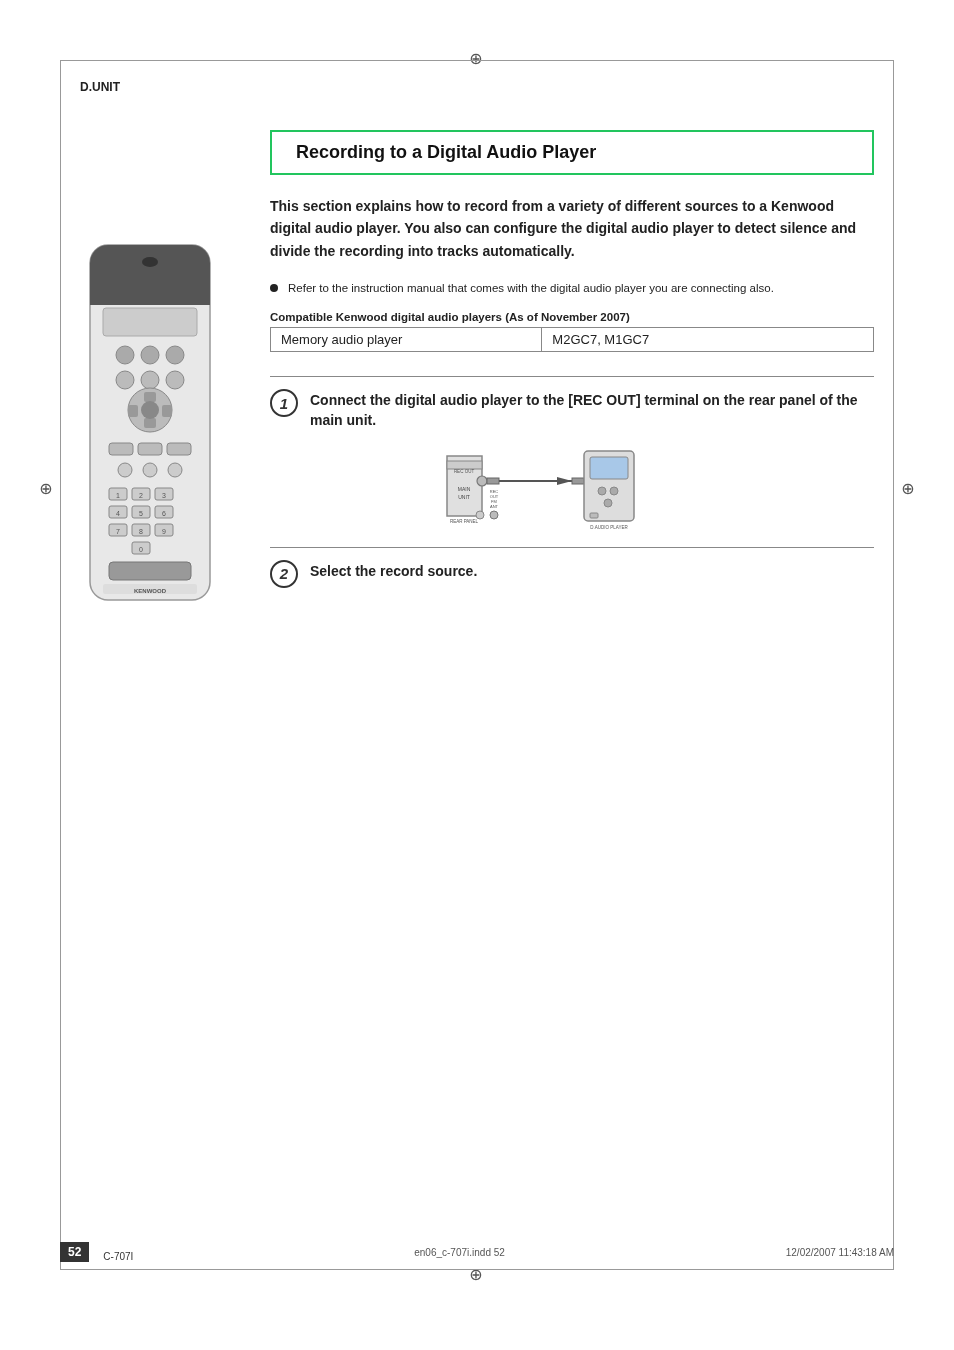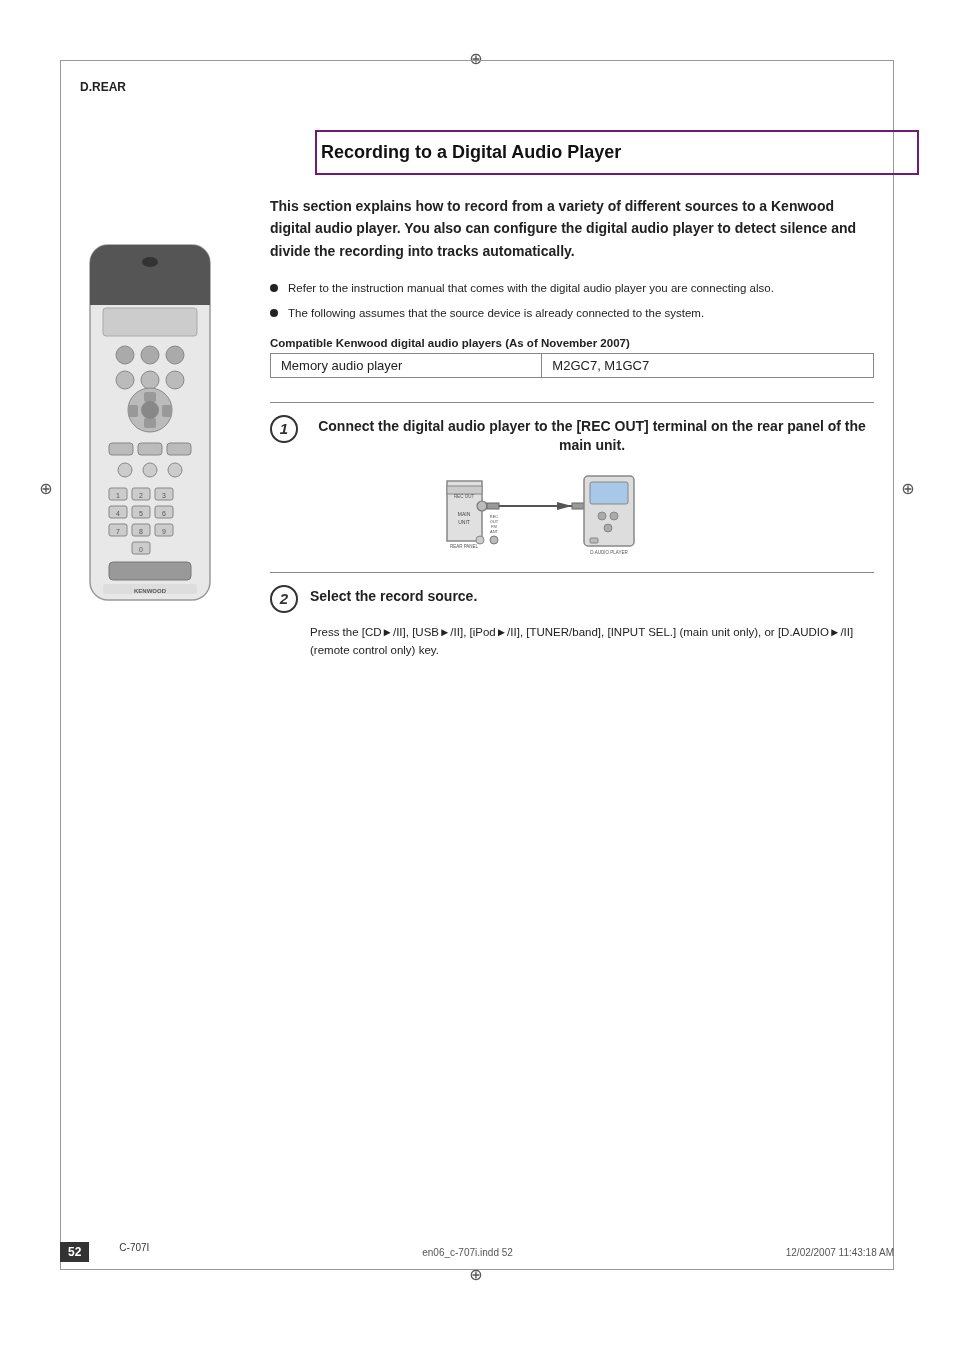--- a/index.html
+++ b/index.html
@@ -65,26 +65,25 @@
     .main-content {
       position: absolute;
       top: 130px;
       left: 270px;
       right: 80px;
       bottom: 130px;
     }
 
     
     .title-box {
-      border: 2px solid #701a75;
-      padding: 10px 4px;
+      border: 2px solid #22c55e;
+      padding: 10px 24px;
       margin-bottom: 20px;
       display: inline-block;
       width: 100%;
-      margin-left: 45px;
     }
     .title-box h1 {
       font-size: 18px;
       font-weight: bold;
       color: #111;
     }
 
     
     .intro-text {
       font-size: 14px;
@@ -158,21 +157,20 @@
       color: #333;
       margin-right: 12px;
       flex-shrink: 0;
       font-style: italic;
     }
     .step-title {
       font-size: 14px;
       font-weight: bold;
       line-height: 1.4;
       padding-top: 2px;
-      text-align: center;
     }
 
     
     .step1-diagram {
       display: flex;
       justify-content: center;
       margin: 10px 0 16px 40px;
     }
 
     
@@ -220,38 +218,38 @@
     .footer-filename {
       font-size: 10px;
       color: #555;
     }
     .footer-date {
       font-size: 10px;
       color: #555;
     }
     .footer-left {
       display: flex;
-      align-items: flex-start;
-      gap: 22px;
+      align-items: flex-end;
+      gap: 6px;
     }
   </style>
 </head>
 <body>
 
 <div class="reg-mark" style="top:50px;left:468px;">⊕</div>
 <div class="reg-mark" style="bottom:68px;left:468px;">⊕</div>
 <div class="reg-mark" style="top:480px;left:38px;">⊕</div>
 <div class="reg-mark" style="top:480px;right:38px;">⊕</div>
 
 <div class="page-border-top"></div>
 <div class="page-border-bottom"></div>
 <div class="page-border-left"></div>
 <div class="page-border-right"></div>
 
-<div class="section-label">D.REAR</div>
+<div class="section-label">D.UNIT</div>
 
 <div class="remote-area">
   <svg class="remote-svg" viewBox="0 0 155 370" xmlns="http://www.w3.org/2000/svg">
 
     <rect x="15" y="5" width="120" height="355" rx="18" ry="18" fill="#e8e8e8" stroke="#999" stroke-width="1.5"></rect>
 
     <rect x="15" y="5" width="120" height="60" rx="18" ry="18" fill="#555"></rect>
     <rect x="15" y="40" width="120" height="25" fill="#555"></rect>
 
     <ellipse cx="75" cy="22" rx="8" ry="5" fill="#333"></ellipse>
@@ -320,24 +318,20 @@
 
   
   <p class="intro-text">This section explains how to record from a variety of different sources to a Kenwood digital audio player. You also can configure the digital audio player to detect silence and divide the recording into tracks automatically.</p>
 
   
   <div class="bullet-list">
     <div class="bullet-item">
       <div class="bullet-dot"></div>
       <span>Refer to the instruction manual that comes with the digital audio player you are connecting also.</span>
     </div>
-    <div class="bullet-item">
-      <div class="bullet-dot"></div>
-      <span>The following assumes that the source device is already connected to the system.</span>
-    </div>
   </div>
 
   
   <div class="compat-label">Compatible Kenwood digital audio players (As of November 2007)</div>
   <table class="compat-table">
     <tbody>
         <tr>
       <td>Memory audio player</td>
       <td>M2GC7, M1GC7</td>
     </tr>
@@ -393,23 +387,20 @@
       </svg>
     </div>
   </div>
 
   
   <div class="step-section">
     <div class="step-header">
       <div class="step-number-circle">2</div>
       <div class="step-title">Select the record source.</div>
     </div>
-    <div class="step2-text">
-      <span>Press the [CD►/II], [USB►/II], [iPod►/II], [TUNER/band], [INPUT SEL.] (main unit only), or [D.AUDIO►/II] (remote control only) key.</span>
-    </div>
   </div>
 
 </div>
 
 <div class="footer-area">
   <div class="footer-left">
     <span class="page-number-box">52</span>
     <span class="footer-model">C-707I</span>
   </div>
   <div class="footer-filename">en06_c-707i.indd  52</div>

